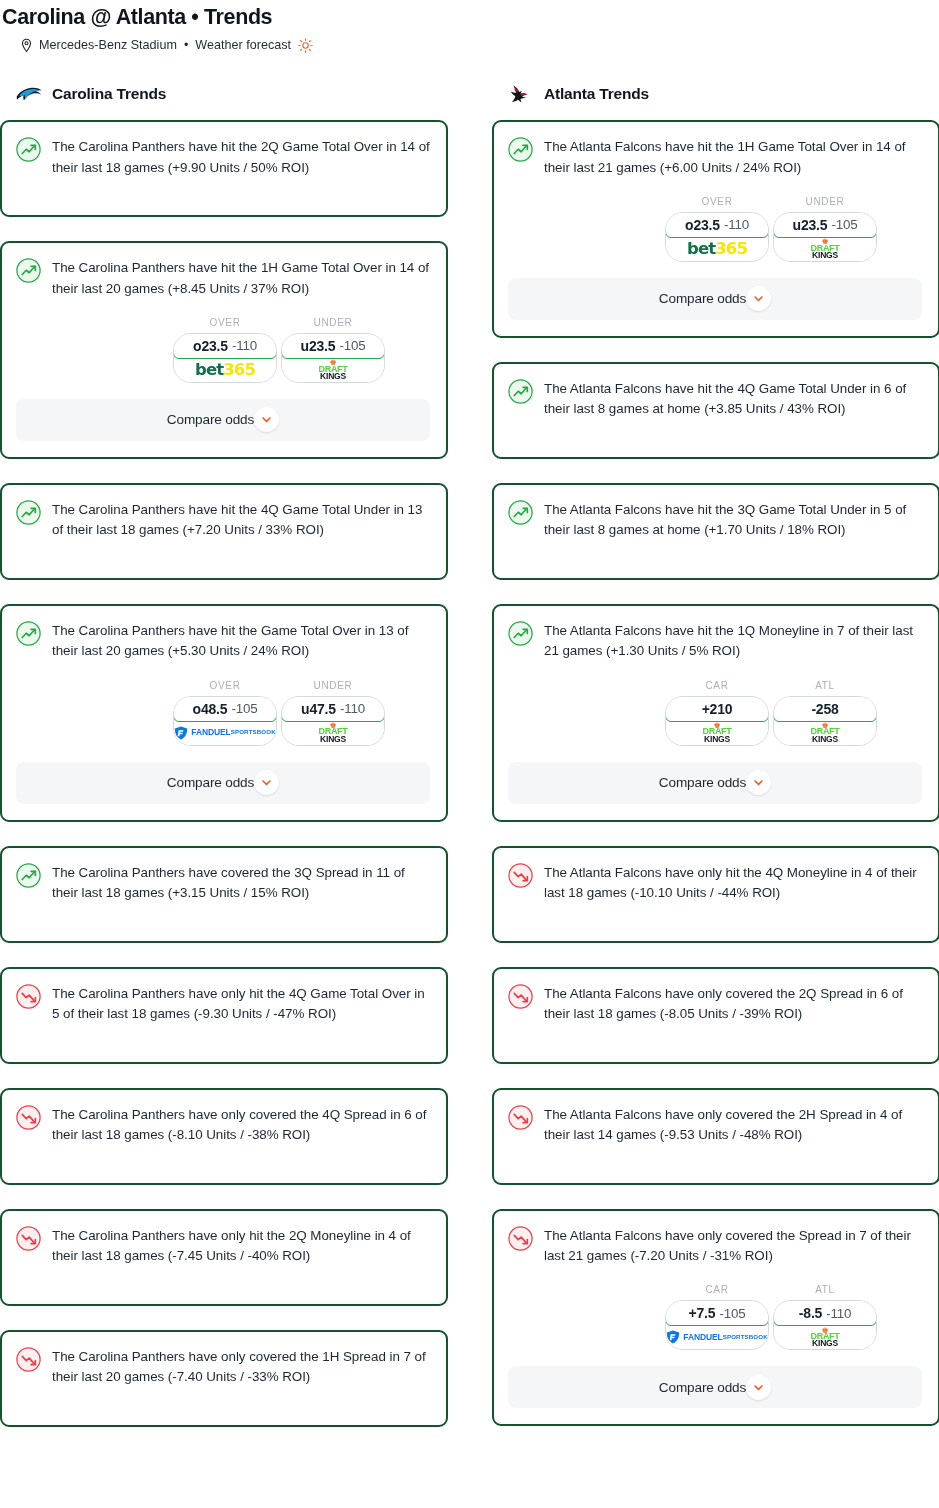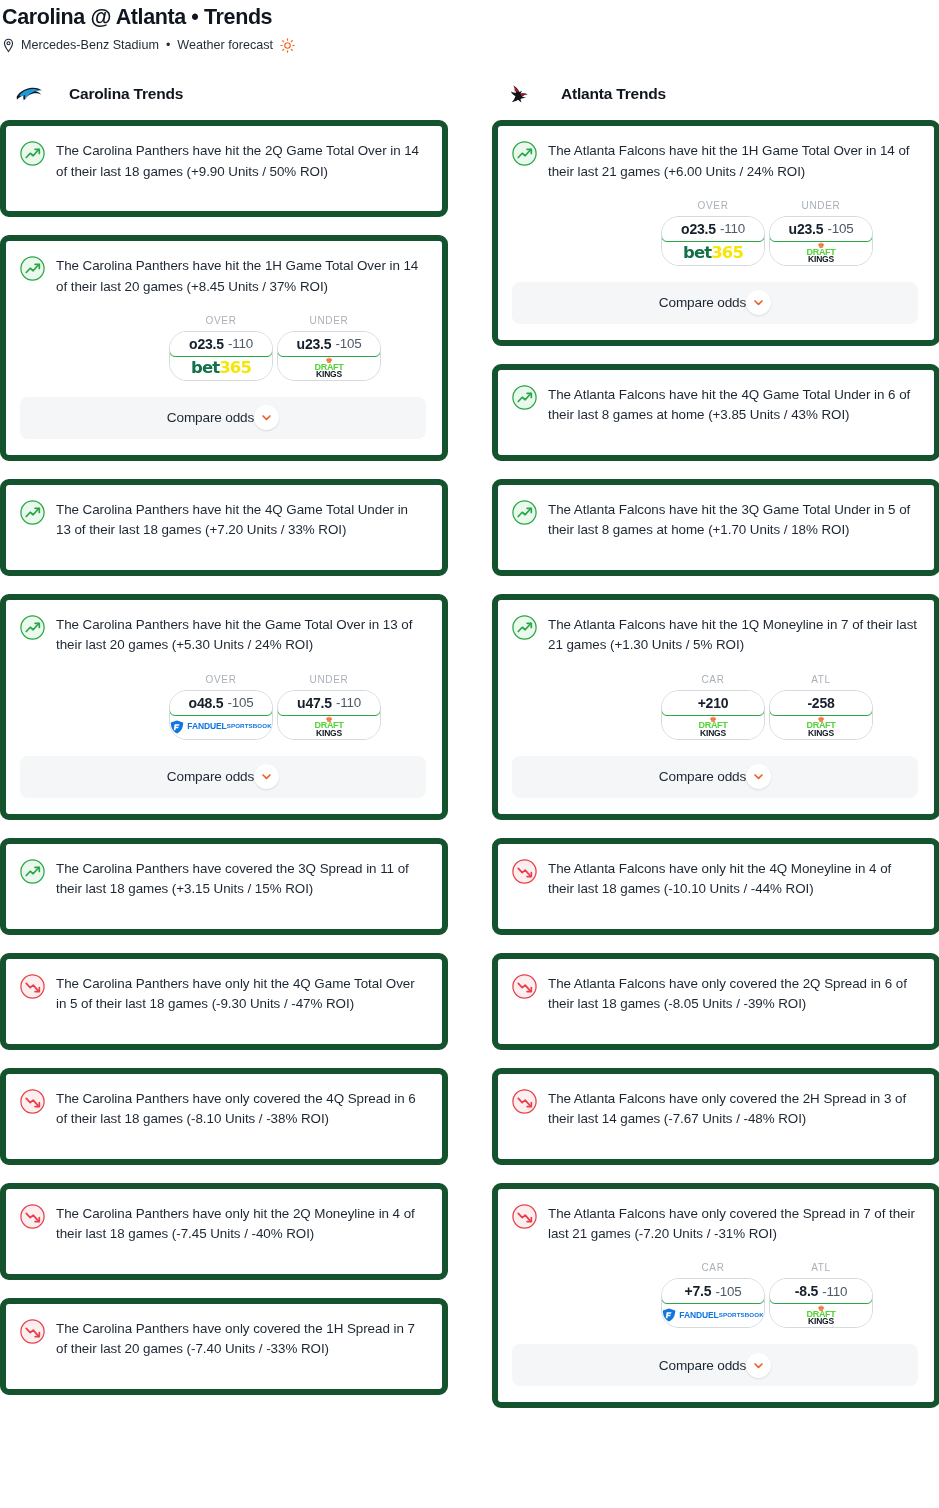--- a/index.html
+++ b/index.html
@@ -22,60 +22,60 @@
     letter-spacing: -0.4px;
     color: #10161f;
     line-height: 1.22;
     padding-left: 2px;
   }
   .subline {
     display: flex;
     align-items: center;
     gap: 6px;
     margin-top: 8px;
-    padding-left: 2px;
+    padding-left: 20px;
     font-size: 12.6px;
     color: #1f2a37;
     line-height: 1;
   }
   .pin-icon { display: inline-flex; width: 13px; height: 15px; }
   .sun-icon { display: inline-flex; width: 15px; height: 15px; margin-left: 1px; }
   .dot-sep { padding: 0 1px; }
 
   
   .columns {
     display: flex;
     gap: 44px;
     margin-top: 29px;
     align-items: flex-start;
   }
   .column { width: 448px; flex: 0 0 448px; }
 
   .col-head {
     display: flex;
     align-items: center;
-    gap: 26px;
+    gap: 9px;
     padding-left: 16px;
     margin-bottom: 14px;
     height: 24px;
   }
   .col-head-logo { width: 27px; height: 22px; display: block; flex: 0 0 27px; }
   .col-head-title {
     font-size: 15.5px;
     font-weight: 700;
     letter-spacing: -0.2px;
     color: #10161f;
   }
 
   
   .trend-card {
     background: #ffffff;
-    border: 6px solid #14532d;
+    border: 2px solid #14532d;
     border-radius: 9px;
-    margin-bottom: 18px;
+    margin-bottom: 24px;
     padding: 14px 16px 16px 14px;
     min-height: 97px;
   }
   .trend-top { display: flex; gap: 11px; align-items: flex-start; }
   .trend-icon { flex: 0 0 25px; width: 25px; height: 25px; margin-top: 1px; }
   .trend-text {
     font-size: 13.4px;
     line-height: 1.52;
     color: #1d2733;
     letter-spacing: -0.05px;
@@ -534,21 +534,21 @@
             <span class="trend-text">The Atlanta Falcons have only covered the 2Q Spread in 6 of their last 18 games (-8.05 Units / -39% ROI)</span>
           </div>
         </div>
         <div class="trend-card">
           <div class="trend-top">
             <span class="trend-icon"><svg viewBox="0 0 22 22" width="25" height="25">
                 <circle cx="11" cy="11" r="10.2" fill="#fdeeef" stroke="#e8404a" stroke-width="1.1"></circle>
                 <path d="M5.5 8.2 L9 12 L11.6 9.8 L16.5 15.3" stroke="#e8404a" stroke-width="1.5" fill="none" stroke-linecap="round" stroke-linejoin="round"></path>
                 <path d="M17 11.9 L17 15.5 L13.3 15.5" stroke="#e8404a" stroke-width="1.5" fill="none" stroke-linecap="round" stroke-linejoin="round"></path>
               </svg></span>
-            <span class="trend-text">The Atlanta Falcons have only covered the 2H Spread in 3 of their last 14 games (-7.67 Units / -48% ROI)</span>
+            <span class="trend-text">The Atlanta Falcons have only covered the 2H Spread in 4 of their last 14 games (-9.53 Units / -48% ROI)</span>
           </div>
         </div>
         <div class="trend-card">
           <div class="trend-top">
             <span class="trend-icon"><svg viewBox="0 0 22 22" width="25" height="25">
                 <circle cx="11" cy="11" r="10.2" fill="#fdeeef" stroke="#e8404a" stroke-width="1.1"></circle>
                 <path d="M5.5 8.2 L9 12 L11.6 9.8 L16.5 15.3" stroke="#e8404a" stroke-width="1.5" fill="none" stroke-linecap="round" stroke-linejoin="round"></path>
                 <path d="M17 11.9 L17 15.5 L13.3 15.5" stroke="#e8404a" stroke-width="1.5" fill="none" stroke-linecap="round" stroke-linejoin="round"></path>
               </svg></span>
             <span class="trend-text">The Atlanta Falcons have only covered the Spread in 7 of their last 21 games (-7.20 Units / -31% ROI)</span>

